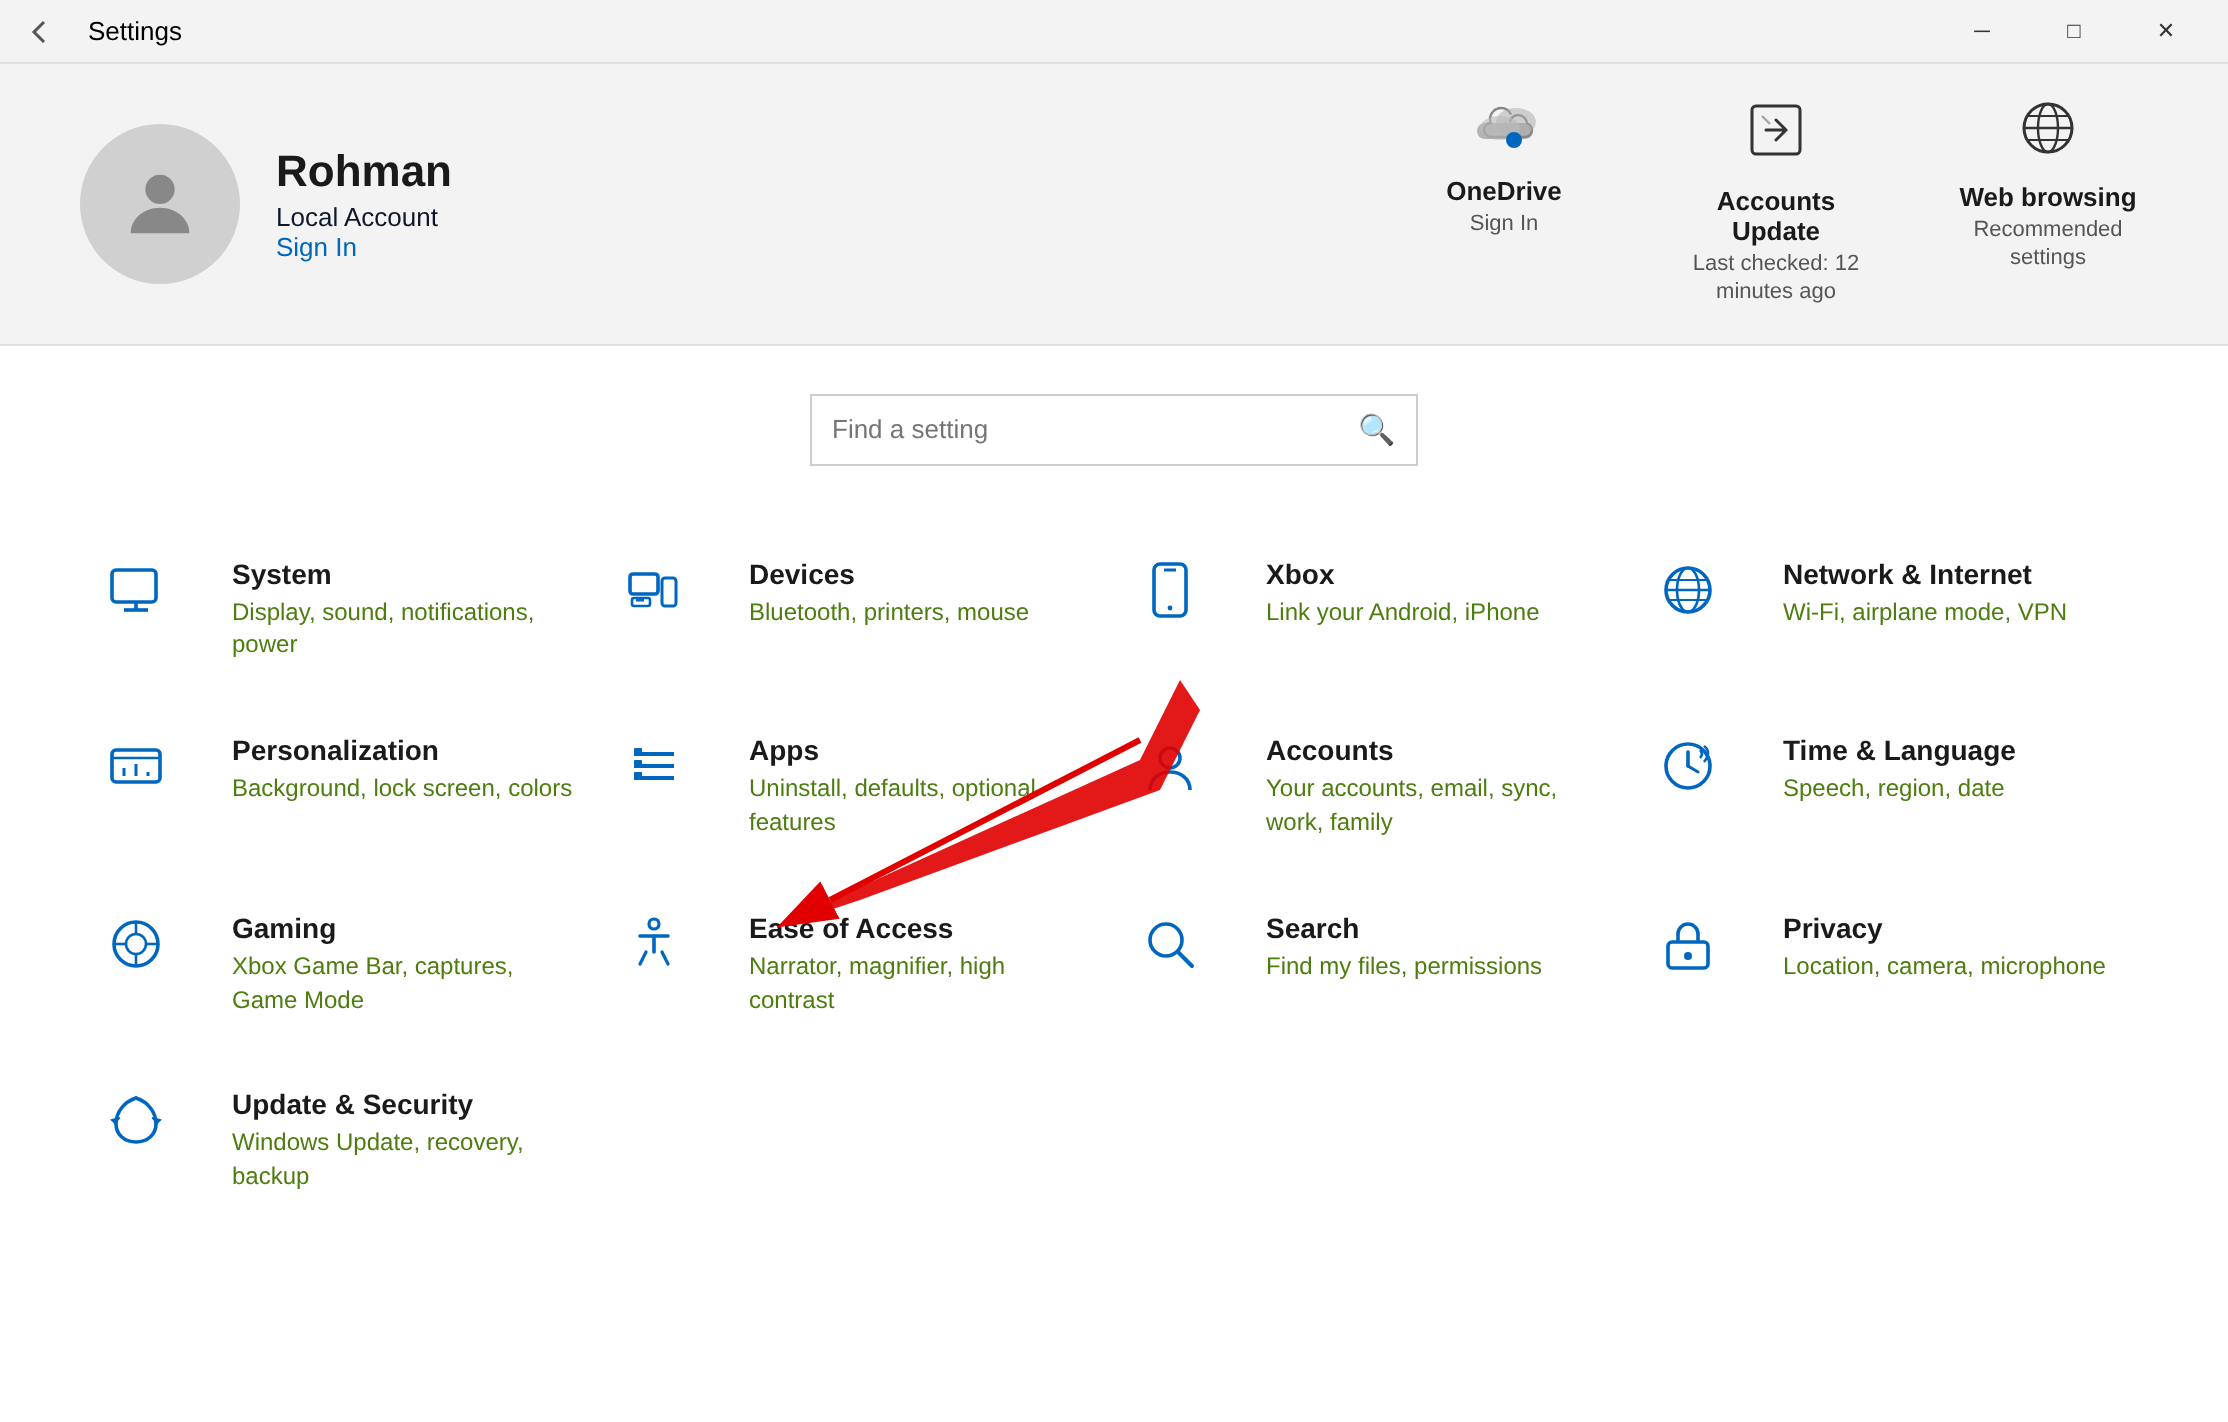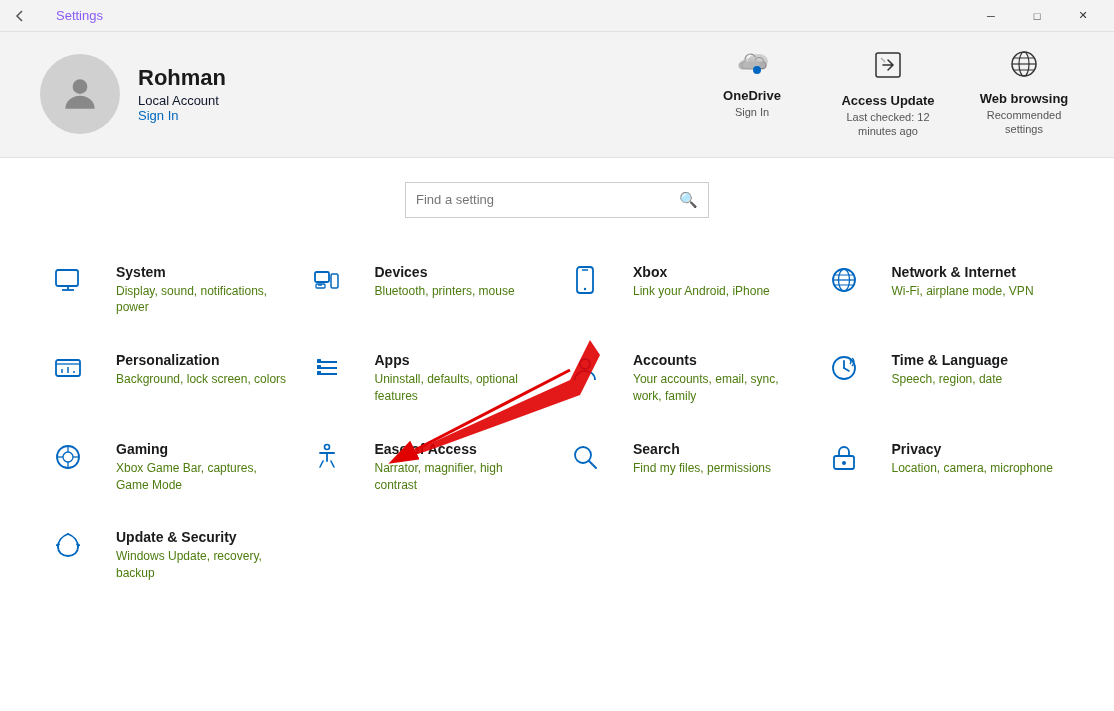--- a/index.html
+++ b/index.html
@@ -26,23 +26,23 @@
       width: 24px;
       height: 24px;
       display: flex;
       align-items: center;
       justify-content: center;
       cursor: pointer;
       color: #555;
       font-size: 16px;
     }
     .title-bar-title {
-      margin-left: 24px;
+      margin-left: 12px;
       font-size: 13px;
-      color: #8b5cf6;
+      color: #000000;
     }
     .title-bar-controls {
       margin-left: auto;
       display: flex;
       gap: 0;
     }
     .title-bar-btn {
       width: 46px;
       height: 32px;
       display: flex;
@@ -269,21 +269,21 @@
       </div>
 
       <div class="header-tile">
         <div class="tile-icon">
           <svg width="30" height="30" viewBox="0 0 30 30" fill="none">
             <rect x="3" y="3" width="24" height="24" rx="2" stroke="#333" stroke-width="1.5" fill="none"></rect>
             <path d="M10 15h10M15 10l5 5-5 5" stroke="#333" stroke-width="1.5" stroke-linecap="round"></path>
             <path d="M8 8l4 4" stroke="#333" stroke-width="1.2" opacity="0.4"></path>
           </svg>
         </div>
-        <div class="tile-label">Access Update</div>
+        <div class="tile-label">Accounts Update</div>
         <div class="tile-sub">Last checked: 12 minutes ago</div>
       </div>
 
       <div class="header-tile">
         <div class="tile-icon">
           <svg width="28" height="28" viewBox="0 0 28 28" fill="none">
             <circle cx="14" cy="14" r="12" stroke="#333" stroke-width="1.5" fill="none"></circle>
             <ellipse cx="14" cy="14" rx="5" ry="12" stroke="#333" stroke-width="1.2" fill="none"></ellipse>
             <line x1="2" y1="14" x2="26" y2="14" stroke="#333" stroke-width="1.2"></line>
             <line x1="4" y1="8" x2="24" y2="8" stroke="#333" stroke-width="1"></line>

